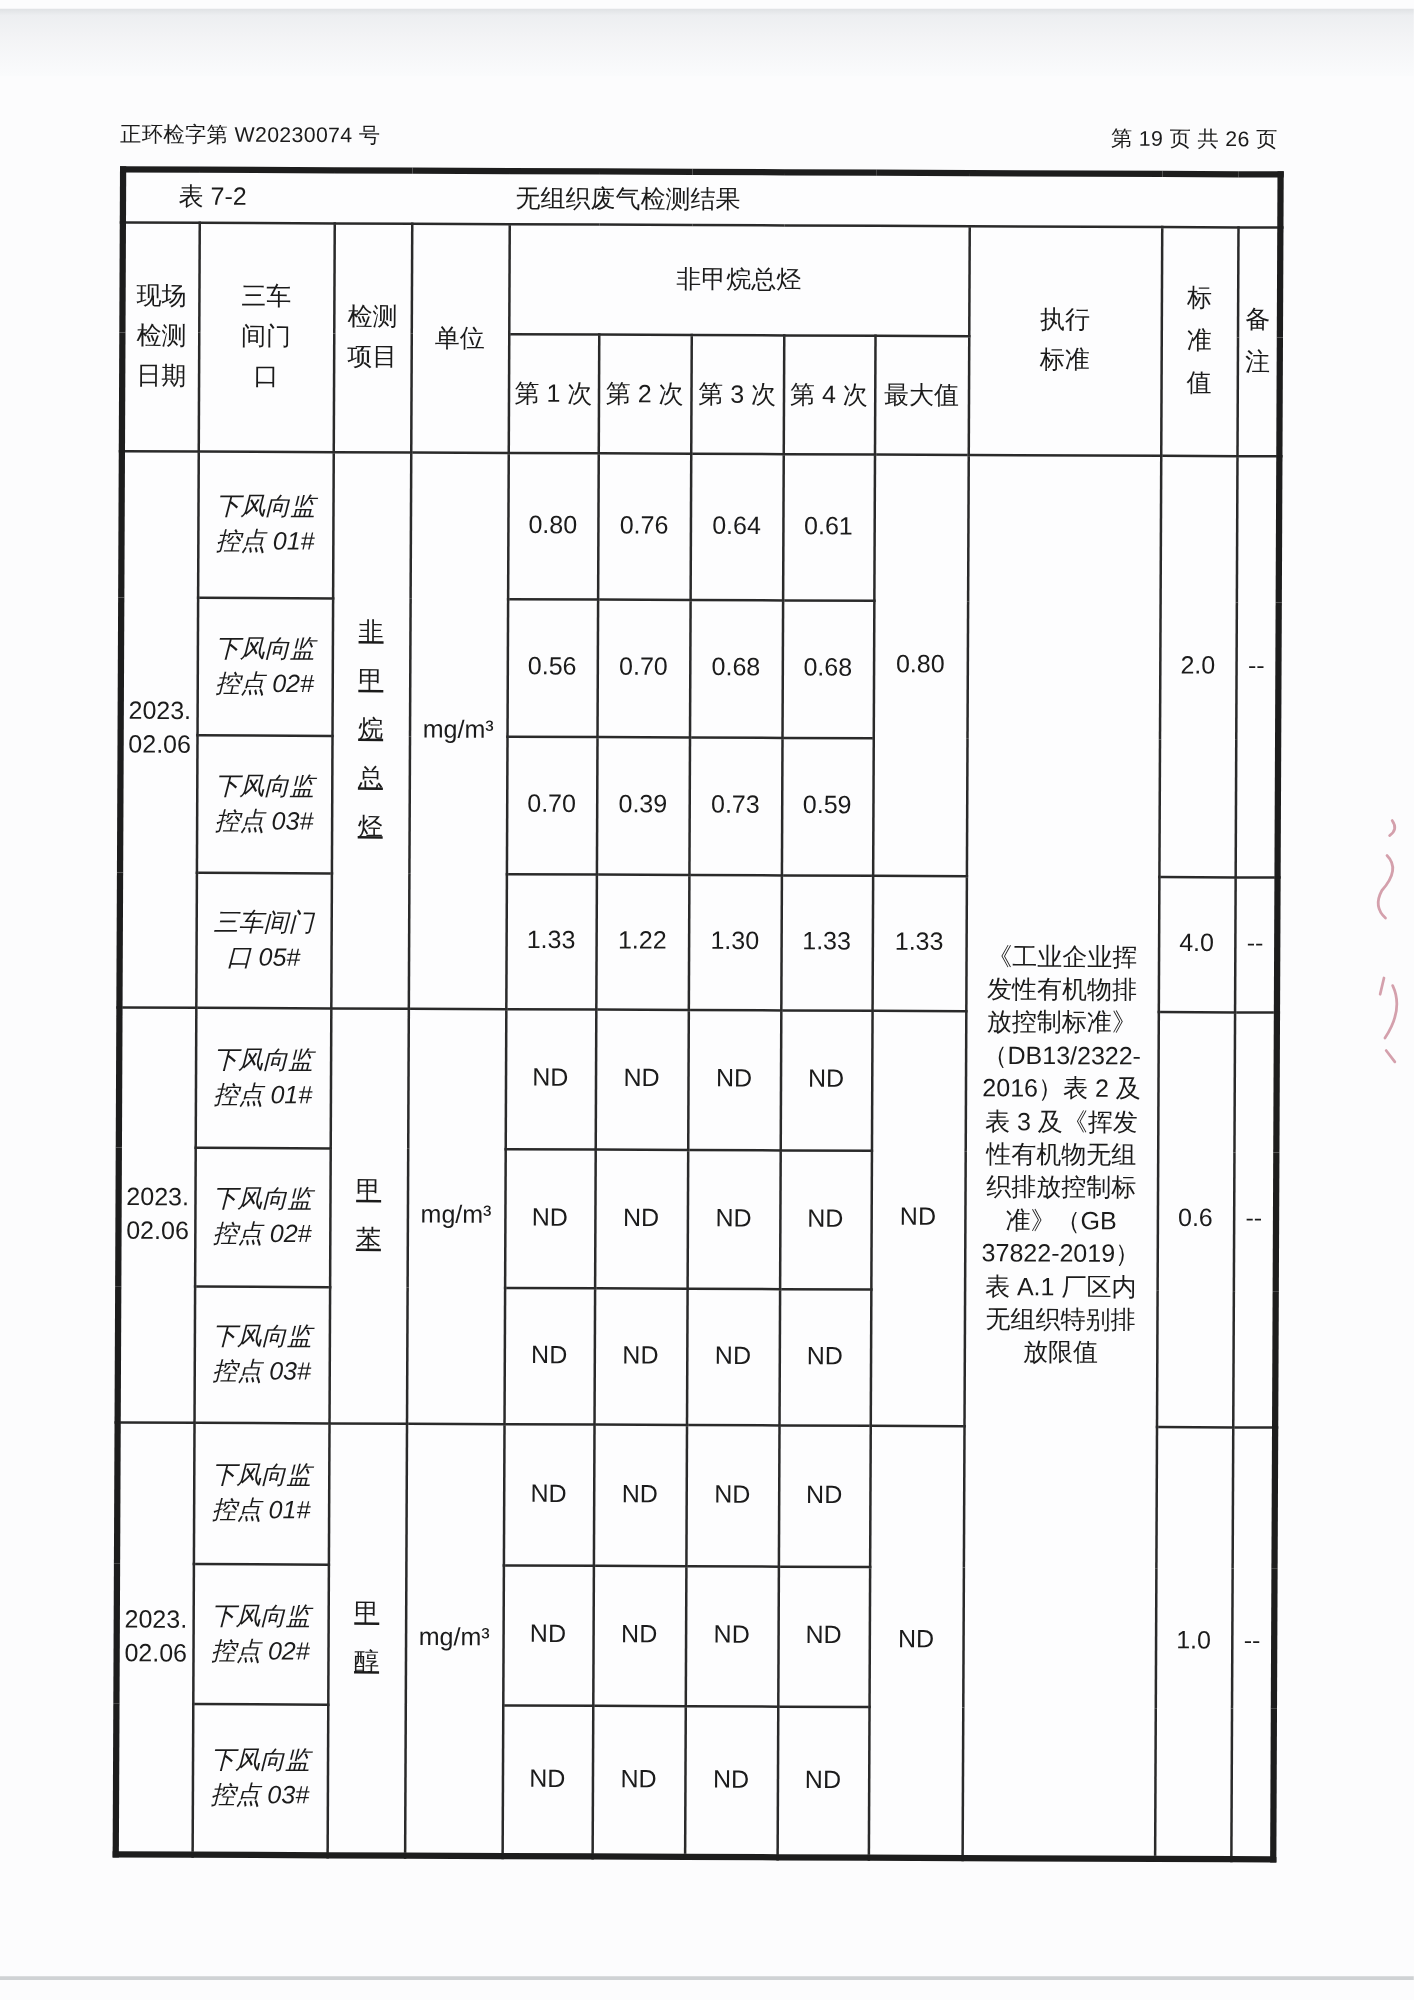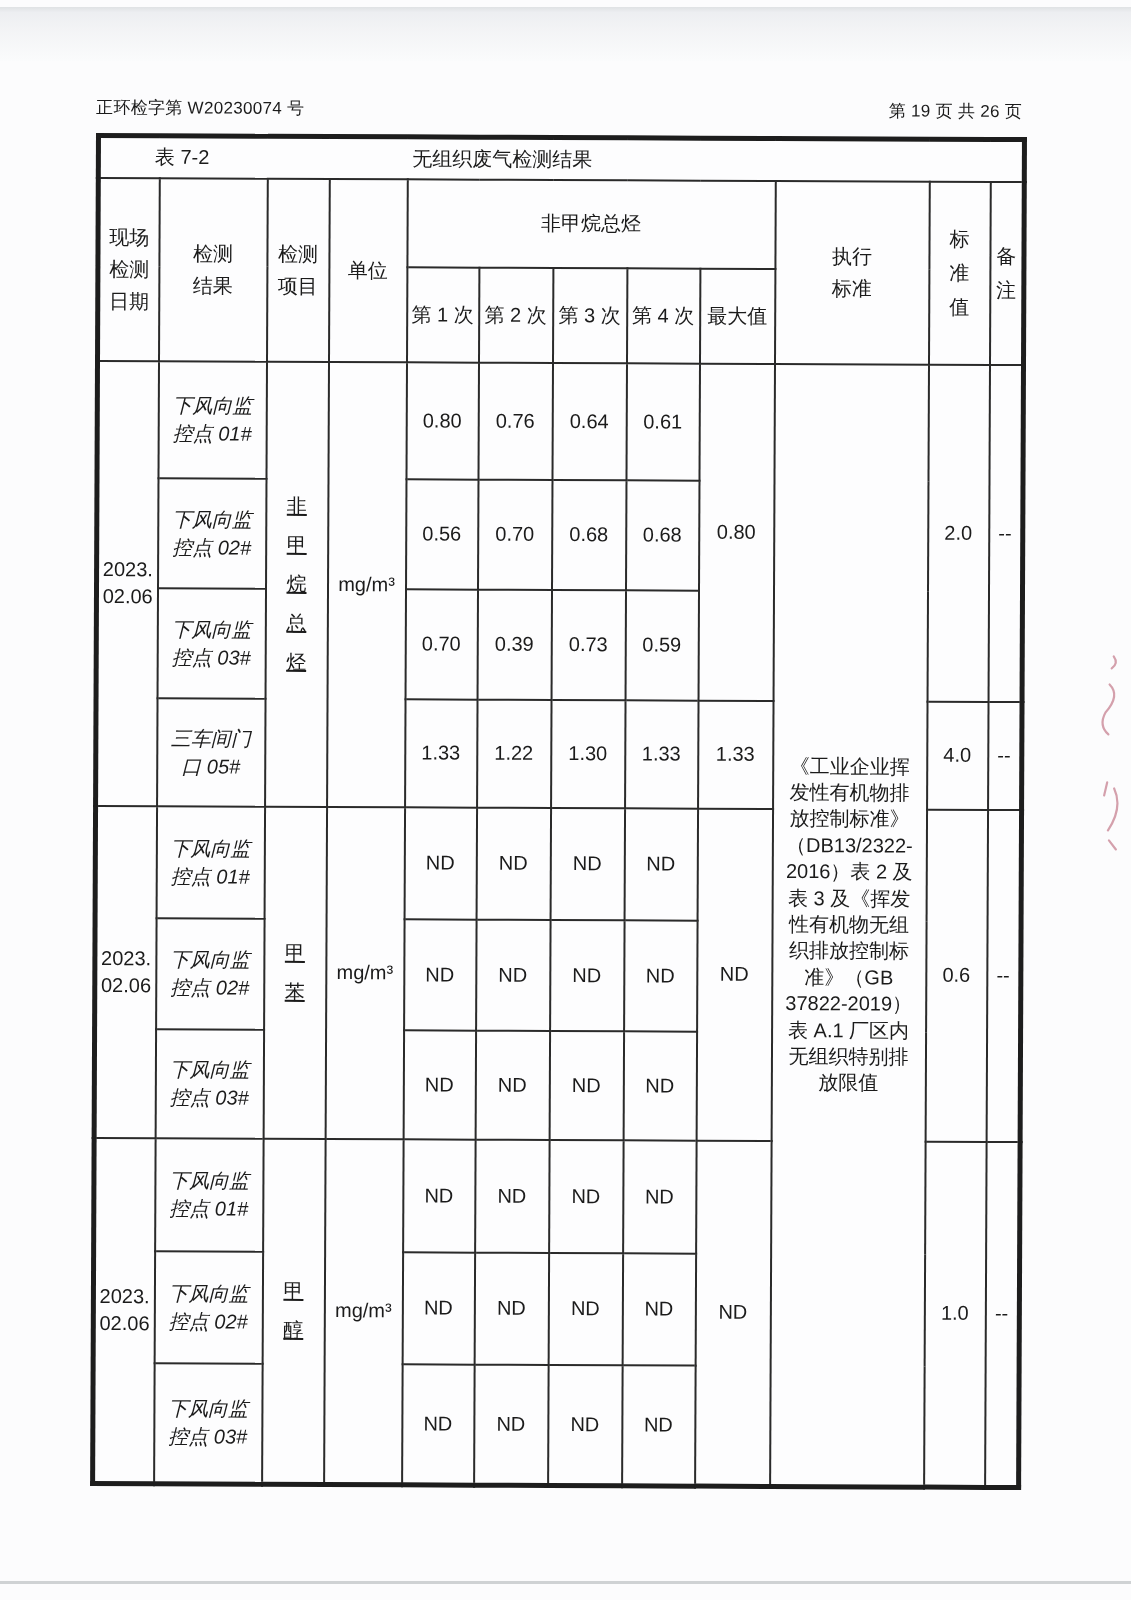--- a/index.html
+++ b/index.html
@@ -35,21 +35,21 @@
     border: 5px solid #1d1d1d;
     background: #fdfdfe;
     font-size: 20px;
   }
   td {
     border: 2px solid #2a2a2a;
     text-align: center; vertical-align: middle;
     padding: 0; overflow: hidden;
   }
   .caption-cell { position: relative; text-align: center; padding-right: 118px; font-size: 20px; }
-  .caption-label { position: absolute; left: 54px; top: 50%; transform: translateY(-50%); }
+  .caption-label { position: absolute; left: 42px; top: 50%; transform: translateY(-50%); }
   .w2 { display: inline-block; width: 44px; word-break: break-all; line-height: 1.6; }
   .w1 { display: inline-block; width: 22px; word-break: break-all; line-height: 1.7; }
   .item-stack { display: inline-block; width: 22px; word-break: break-all; line-height: 1.95; text-decoration: underline; }
   .loc-text { display: inline-block; max-width: 84px; word-break: break-all; line-height: 1.4; font-style: italic; }
   .date-text { white-space: pre-line; line-height: 1.35; }
   .std-text { display: inline-block; max-width: 132px; overflow-wrap: break-word; line-height: 1.32; }
   .bleed { position: absolute; left: 1086px; top: 618px; opacity: .55; }
 </style>
 </head>
 <body>
@@ -83,21 +83,21 @@
     <tbody>
         <tr style="height:42px">
       <td colspan="12" class="caption-cell">
         <span class="caption-label">表 7-2</span>
         <span>无组织废气检测结果</span>
       </td>
     </tr>
 
     <tr style="height:88px">
       <td rowspan="2"><span class="w2">现场检测日期</span></td>
-      <td rowspan="2"><span class="w2">检测结果</span></td>
+      <td rowspan="2"><span class="w2">三车间门口</span></td>
       <td rowspan="2"><span class="w2">检测项目</span></td>
       <td rowspan="2"><span>单位</span></td>
       <td colspan="5"><span>非甲烷总烃</span></td>
       <td rowspan="2"><span class="w2">执行标准</span></td>
       <td rowspan="2"><span class="w1">标准值</span></td>
       <td rowspan="2"><span class="w1">备注</span></td>
     </tr>
     <tr style="height:95px">
       <td>第 1 次</td>
       <td>第 2 次</td>

